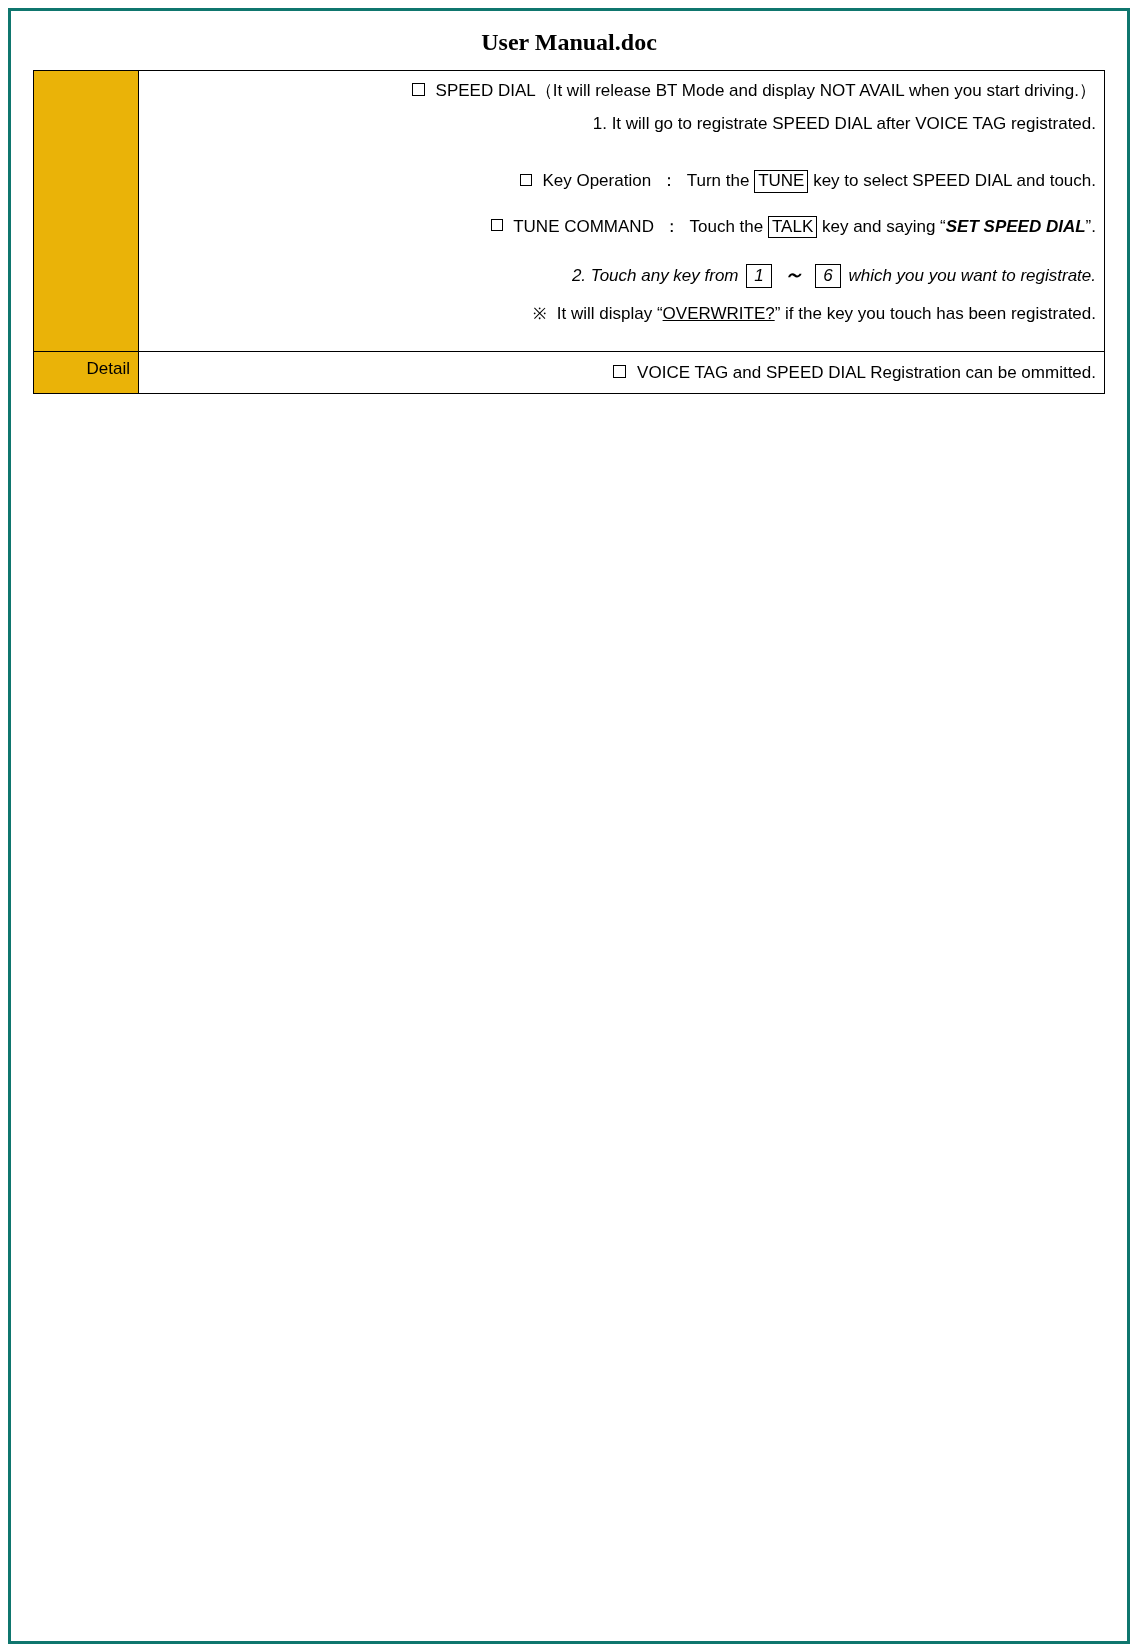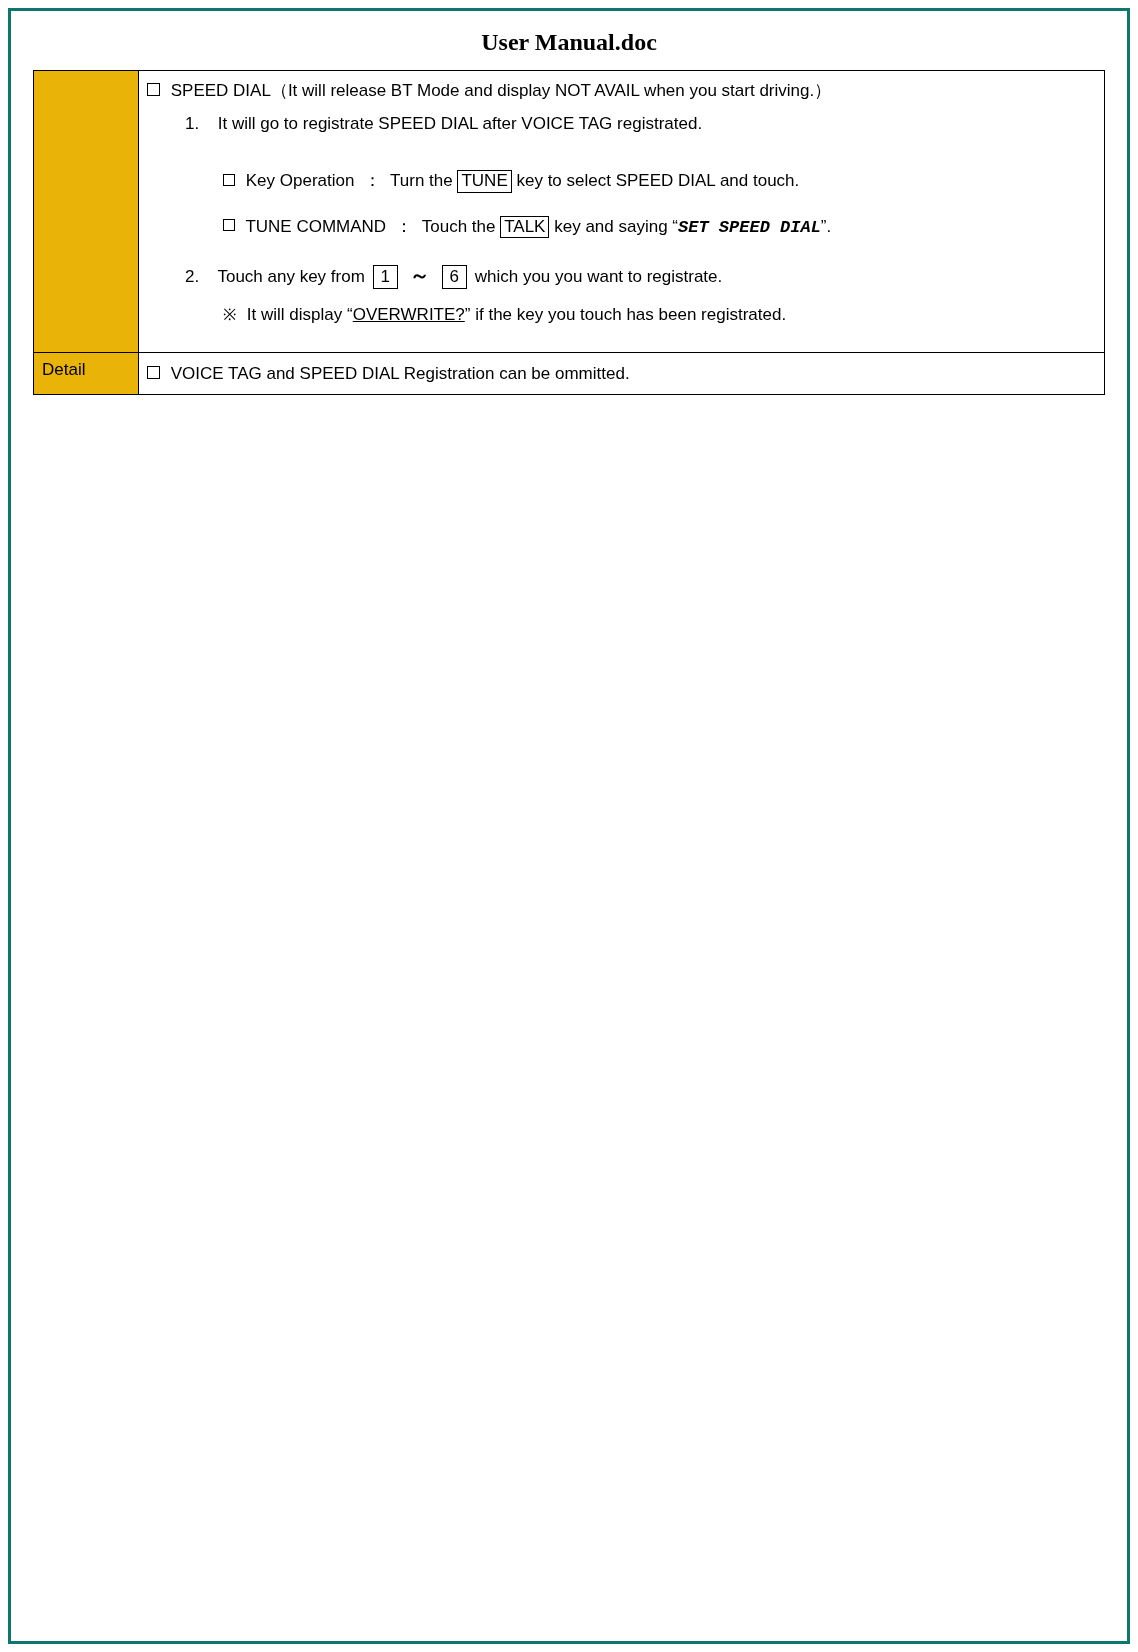--- a/index.html
+++ b/index.html
@@ -28,20 +28,21 @@
     .header {
       text-align: center;
       font-size: 24px;
       font-weight: bold;
       font-family: "Times New Roman", serif;
       margin-bottom: 14px;
     }
     table {
       width: 100%;
       border-collapse: collapse;
+      text-align: right;
     }
     td {
       border: 1px solid #000;
       vertical-align: top;
       padding: 6px 8px;
       font-size: 17px;
     }
     .col-left {
       width: 105px;
       background: #eab308;
@@ -99,21 +100,21 @@
       margin: 0 3px;
     }
     .tilde {
       font-size: 20px;
       font-weight: bold;
       margin: 0 4px;
     }
     .voice-phrase {
       font-style: italic;
       font-weight: bold;
-      font-family: Liberation Mono, monospace;
+      font-family: Liberation Sans, sans-serif;
     }
     .quote-mark {
       font-family: Arial, sans-serif;
     }
     .underlined {
       text-decoration: underline;
     }
     .reference-mark {
       font-size: 16px;
       letter-spacing: 1px;
@@ -187,21 +188,21 @@
           <div class="indent2">
             <span class="checkbox-icon-small"></span>
             <span>TUNE COMMAND</span>
             &nbsp;<span>：</span>&nbsp;
             <span>Touch the</span>
             <span class="key-box">TALK</span>
             <span>key and saying</span>
             <span class="quote-mark">“</span><span class="voice-phrase">SET SPEED DIAL</span><span class="quote-mark">”</span><span>.</span>
           </div>
 
-          <div class="indent1" style="margin-bottom:10px;">
+          <div class="indent1" style="margin-bottom:10px;font-style:italic;">
             <span class="num-marker">2.</span>
             <span>Touch any key from</span>
             <span class="key-box-num">1</span>
             <span class="tilde">～</span>
             <span class="key-box-num">6</span>
             <span>which you you want to registrate.</span>
           </div>
 
           <div class="indent2" style="">
             <span class="reference-mark">※</span>&nbsp;

